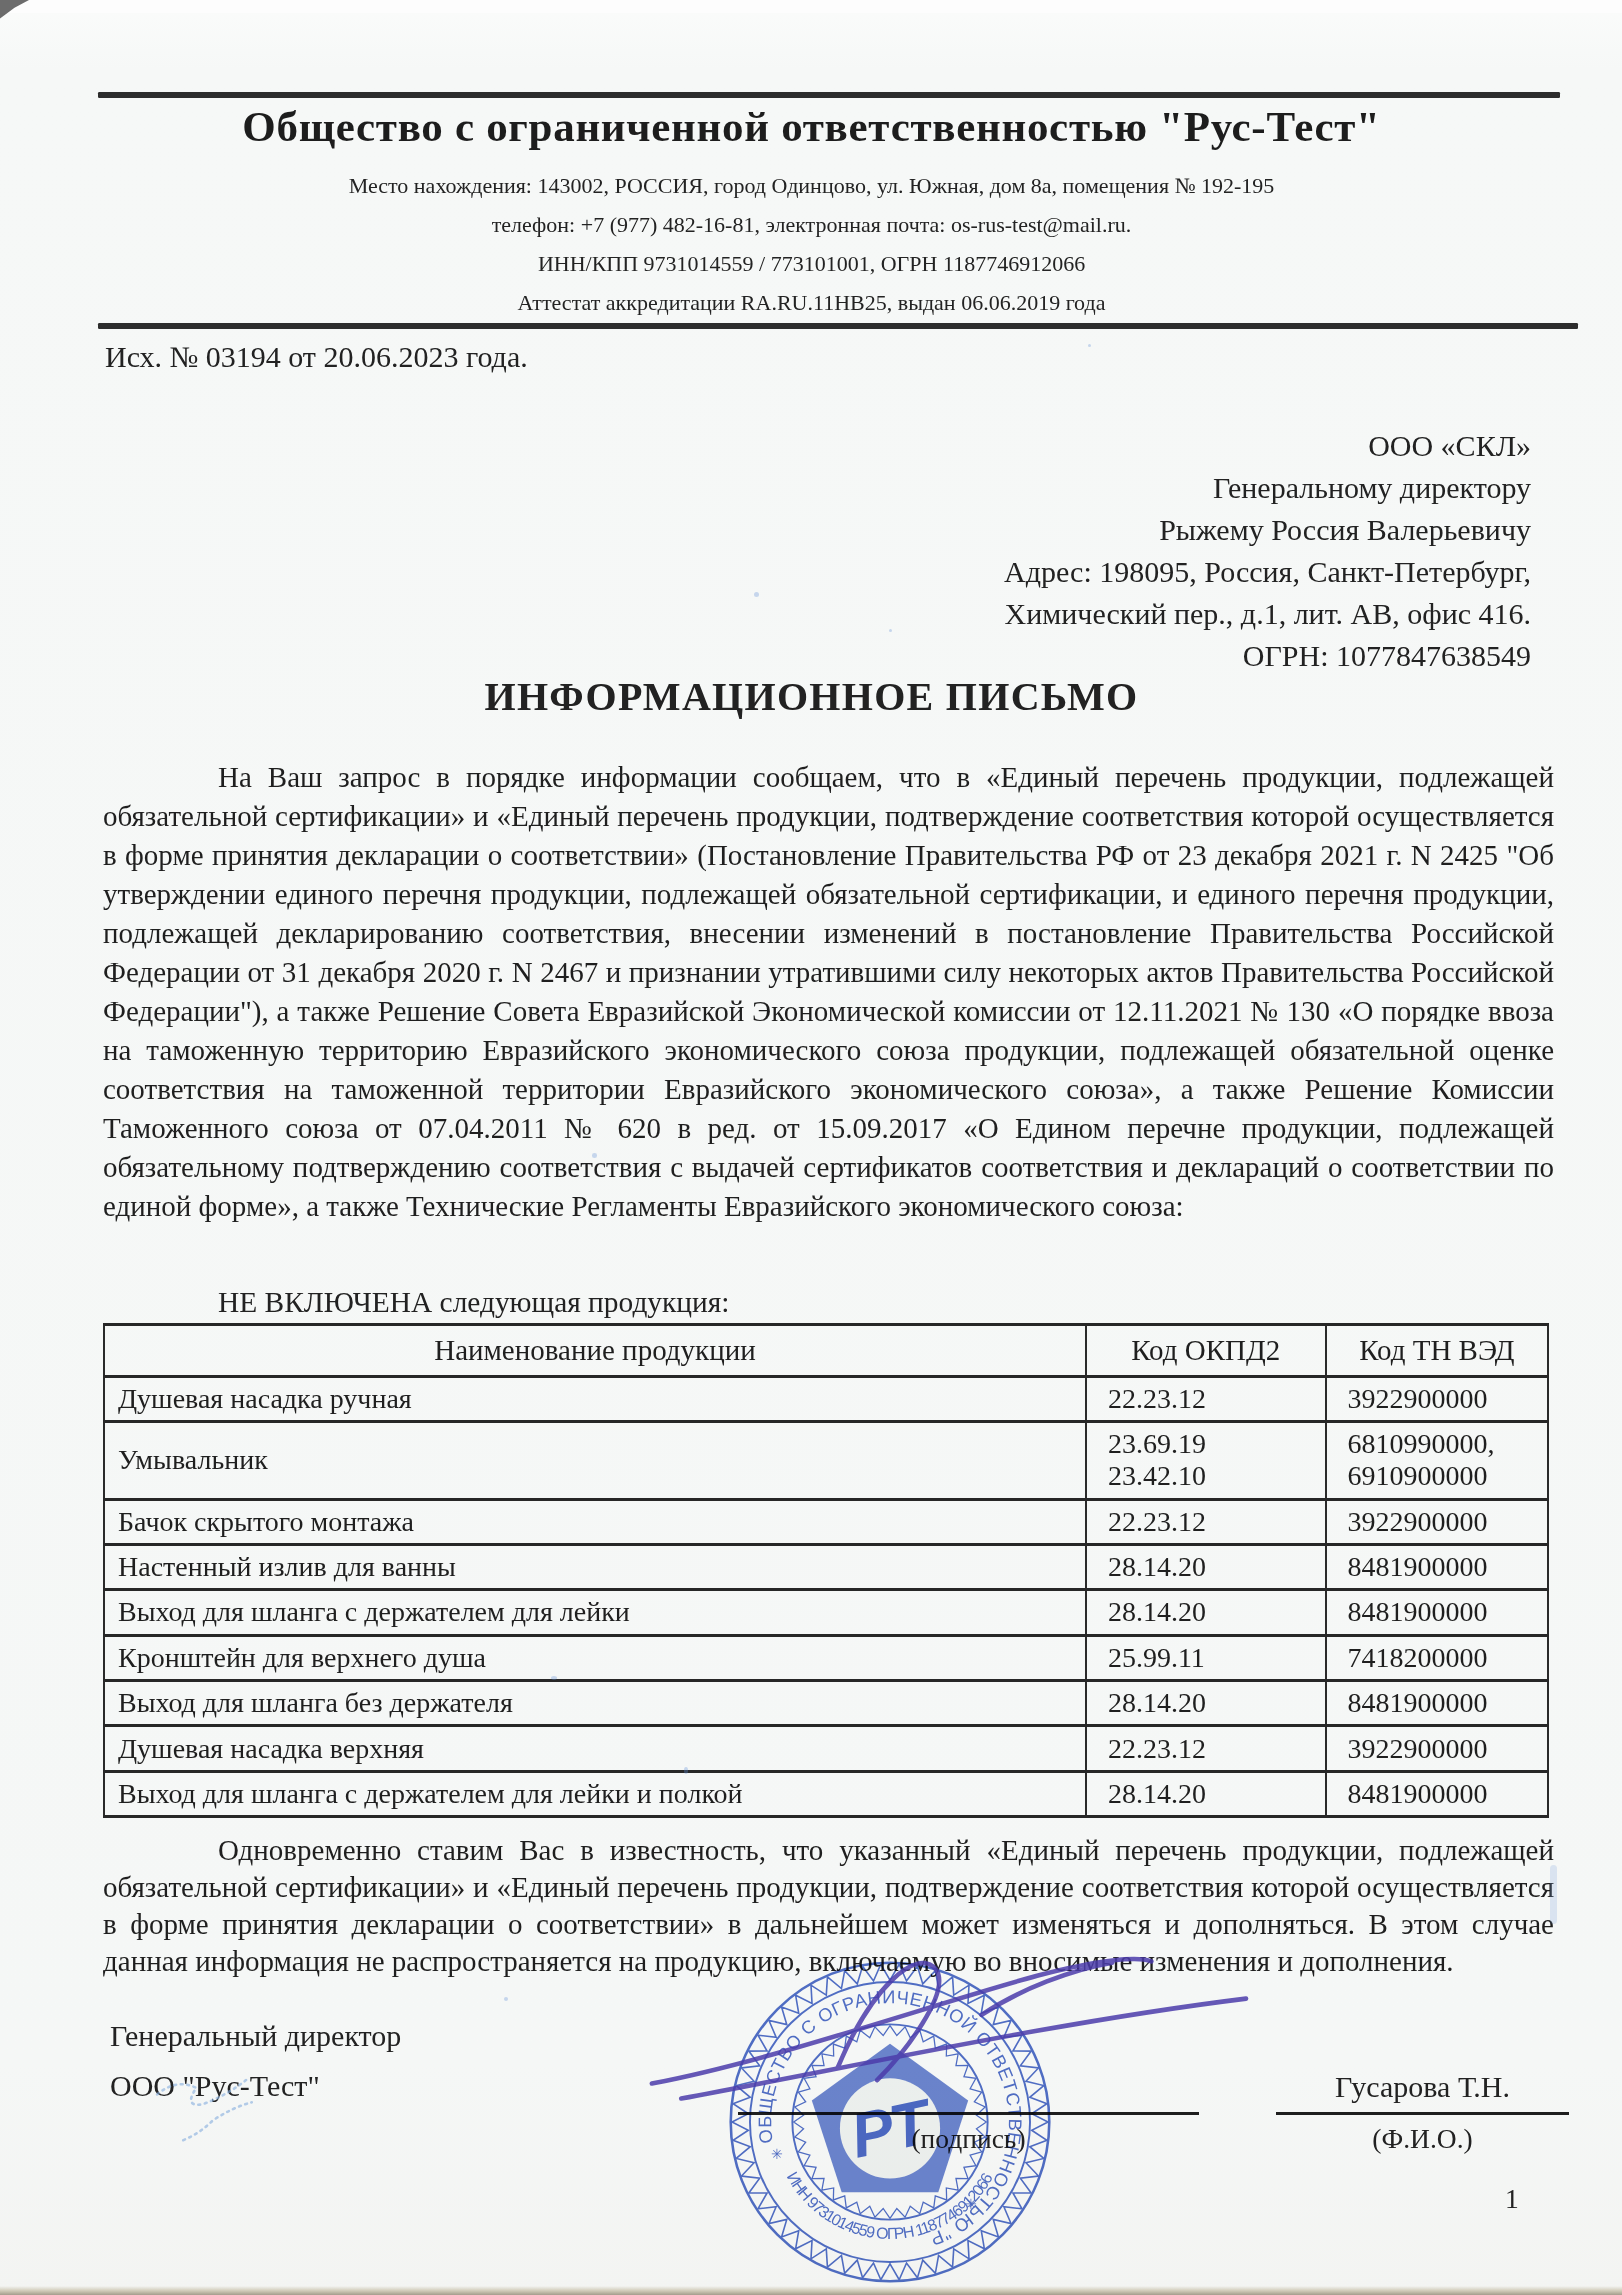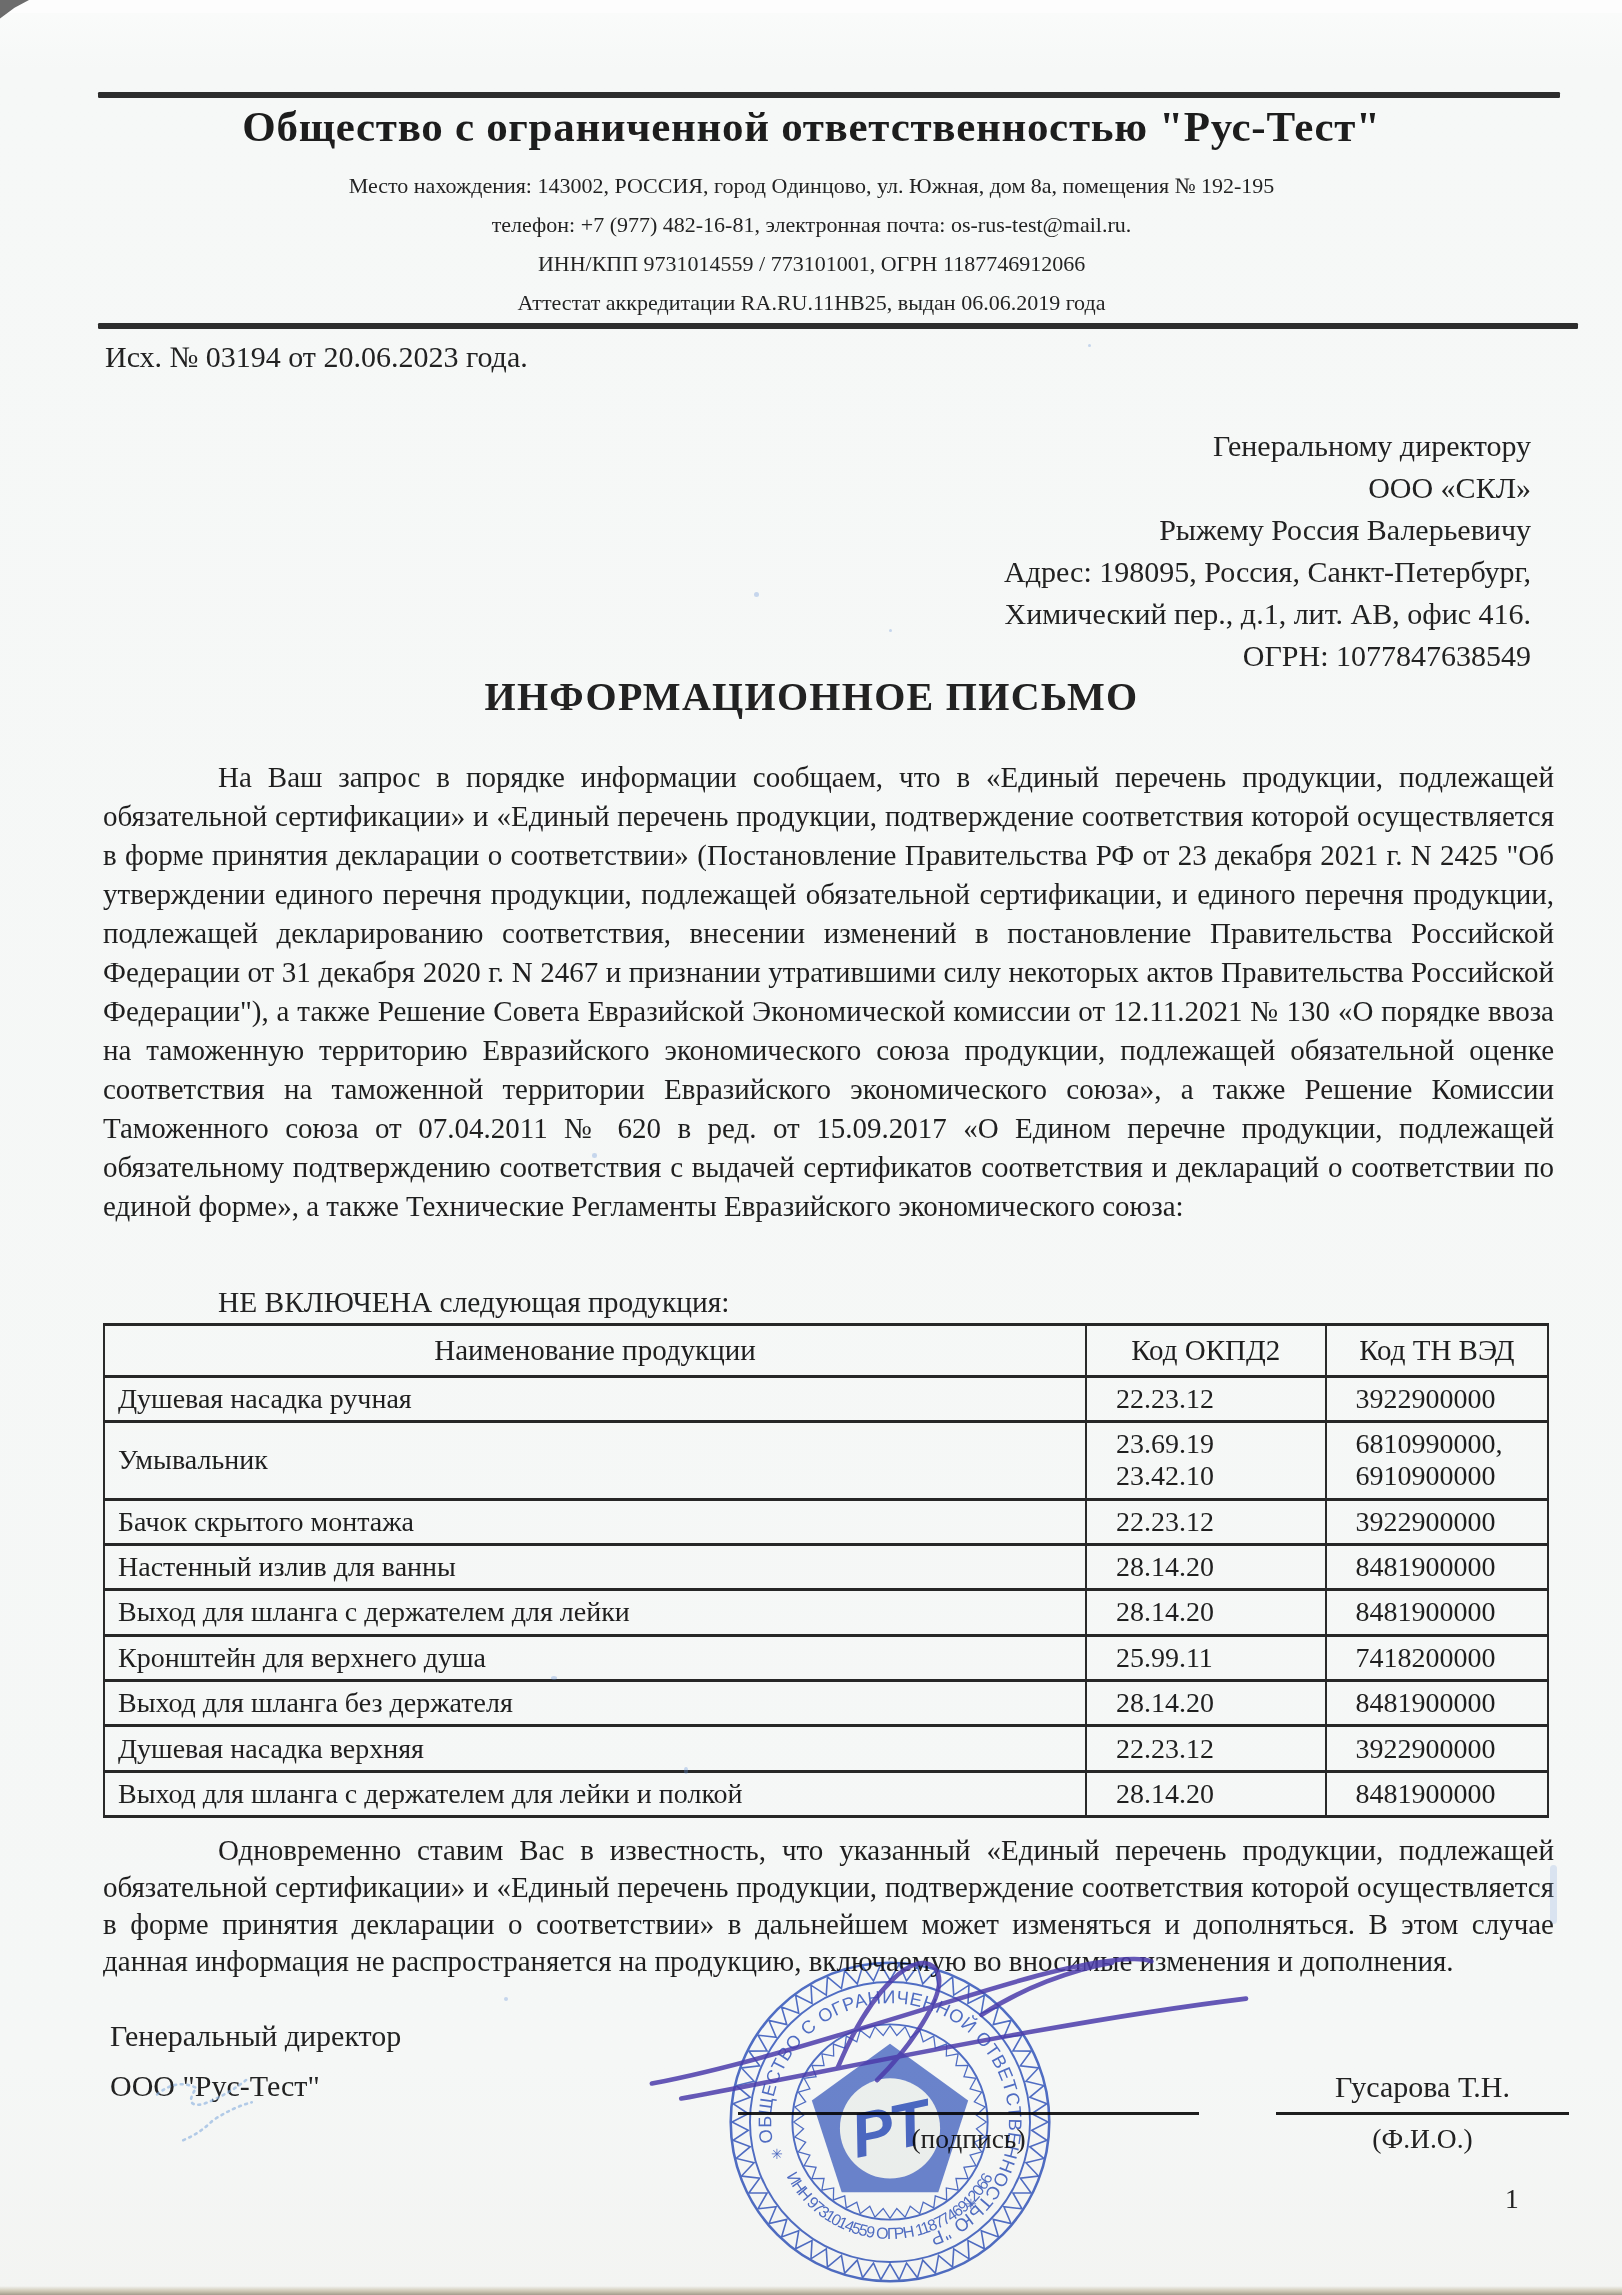--- a/index.html
+++ b/index.html
@@ -32,21 +32,21 @@
     text-align:justify;text-indent:115px;color:#1f1f1f;}
   .para-1{top:758px;}
   .para-2{top:1832px;line-height:37px;}
   .not-included{position:absolute;top:1286px;left:218px;font-size:29.4px;}
   .ptable{position:absolute;top:1323px;left:103px;width:1446px;border-collapse:collapse;
     font-size:28px;color:#1f1f1f;}
   .ptable th,.ptable td{border:2px solid #2a2a2a;}
   .ptable tr{border-top:3.3px solid #272727;border-bottom:3.3px solid #272727;}
   .ptable th{font-weight:normal;text-align:center;padding:7.9px 3.9px;font-size:29px;}
   .ptable td{padding:5.2px 6.5px 5.2px 13px;vertical-align:middle;height:31px;}
-  .ptable td.c-code{padding-left:29px;}
+  .ptable td.c-code{padding-left:21px;}
   .ptable col.w-name{width:68%;}.ptable col.w-okpd{width:16.6%;}.ptable col.w-tnved{width:15.4%;}
   .sig-label{position:absolute;left:110px;font-size:30px;}
   .sig-director{top:2019px;text-align:right;}
   .sig-company{top:2069px;}
   .sig-line{position:absolute;top:2112px;height:2.6px;background:#1e1e1e;}
   .sig-line-left{left:738px;width:461px;}
   .sig-line-right{left:1276px;width:293px;}
   .sig-caption{position:absolute;top:2123px;font-size:27.5px;text-align:center;}
   .cap-podpis{left:738px;width:461px;}
   .cap-fio{left:1276px;width:293px;}
@@ -82,22 +82,22 @@
       <div>Место нахождения: 143002, РОССИЯ, город Одинцово, ул. Южная, дом 8а, помещения № 192-195</div>
       <div>телефон: +7 (977) 482-16-81, электронная почта: os-rus-test@mail.ru.</div>
       <div>ИНН/КПП 9731014559 / 773101001, ОГРН 1187746912066</div>
       <div>Аттестат аккредитации RA.RU.11НВ25, выдан 06.06.2019 года</div>
     </div>
   <div class="rule rule-2"></div>
 
   <div class="outgoing">Исх. № 03194 от 20.06.2023 года.</div>
 
   <div class="recipient">
+      <div>ООО «СКЛ»</div>
       <div>Генеральному директору</div>
-      <div>ООО «СКЛ»</div>
       <div>Рыжему Россия Валерьевичу</div>
       <div>Адрес: 198095, Россия, Санкт-Петербург,</div>
       <div>Химический пер., д.1, лит. АВ, офис 416.</div>
       <div>ОГРН: 1077847638549</div>
     </div>
 
   <div class="doc-title">ИНФОРМАЦИОННОЕ ПИСЬМО</div>
 
   <div class="para para-1">На Ваш запрос в порядке информации сообщаем, что в «Единый перечень продукции, подлежащей обязательной сертификации» и «Единый перечень продукции, подтверждение соответствия которой осуществляется в форме принятия декларации о соответствии» (Постановление Правительства РФ от 23 декабря 2021 г. N 2425 "Об утверждении единого перечня продукции, подлежащей обязательной сертификации, и единого перечня продукции, подлежащей декларированию соответствия, внесении изменений в постановление Правительства Российской Федерации от 31 декабря 2020 г. N 2467 и признании утратившими силу некоторых актов Правительства Российской Федерации"), а также Решение Совета Евразийской Экономической комиссии от 12.11.2021 № 130 «О порядке ввоза на таможенную территорию Евразийского экономического союза продукции, подлежащей обязательной оценке соответствия на таможенной территории Евразийского экономического союза», а также Решение Комиссии Таможенного союза от 07.04.2011 № 620 в ред. от 15.09.2017 «О Едином перечне продукции, подлежащей обязательному подтверждению соответствия с выдачей сертификатов соответствия и деклараций о соответствии по единой форме», а также Технические Регламенты Евразийского экономического союза:</div>
 

